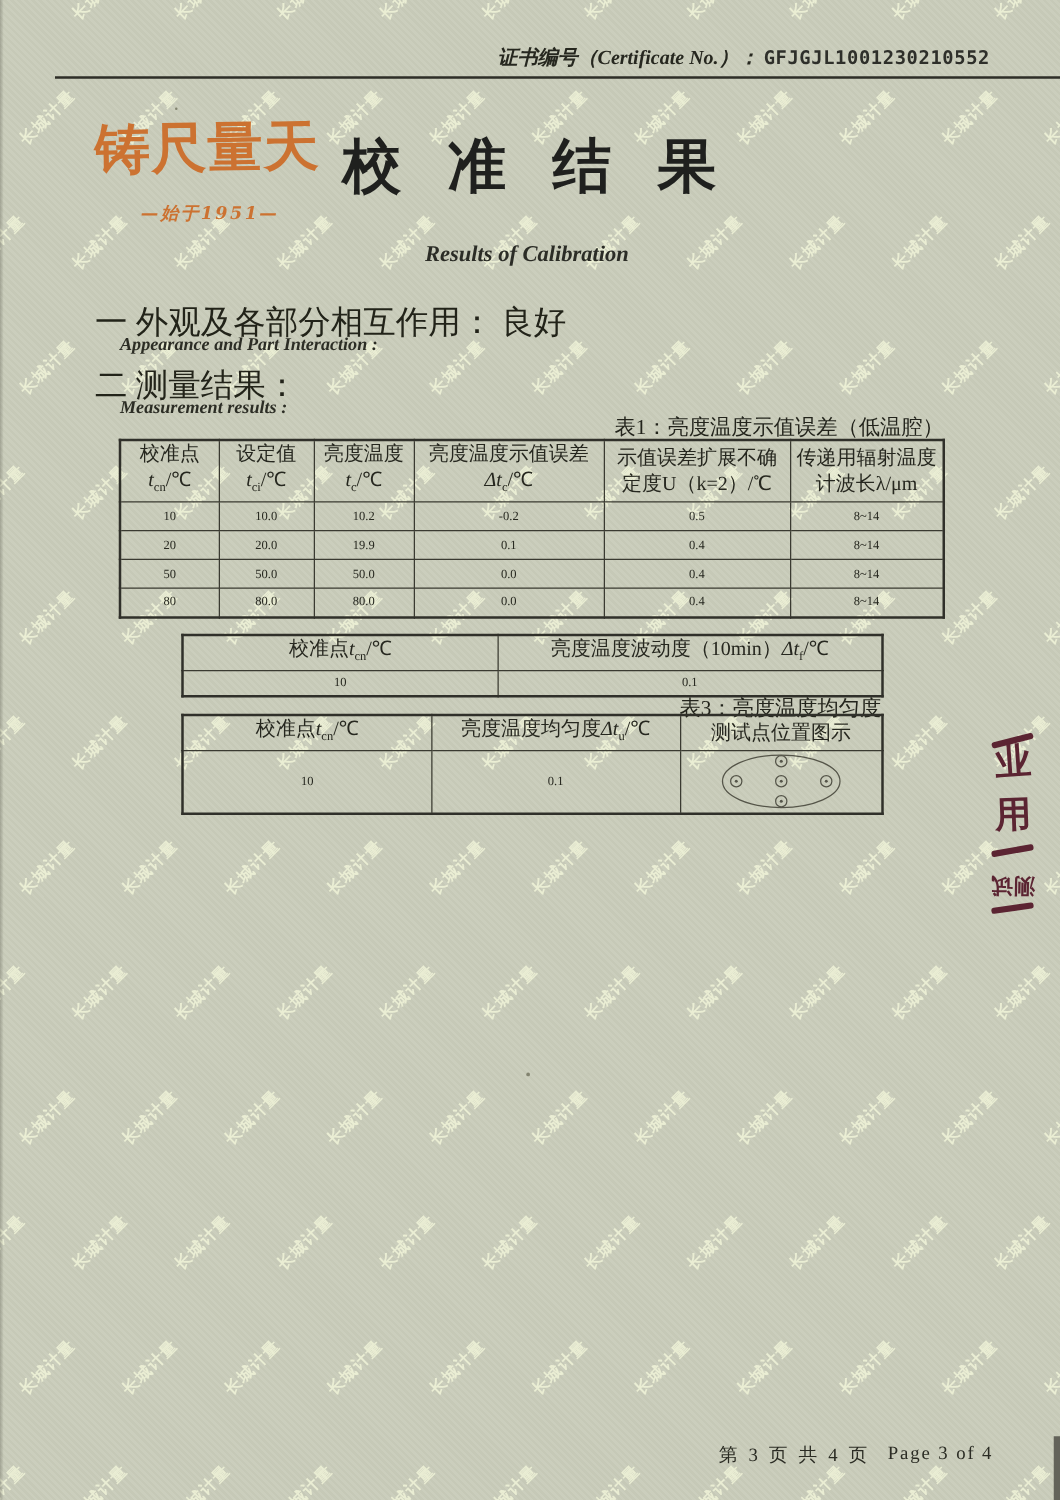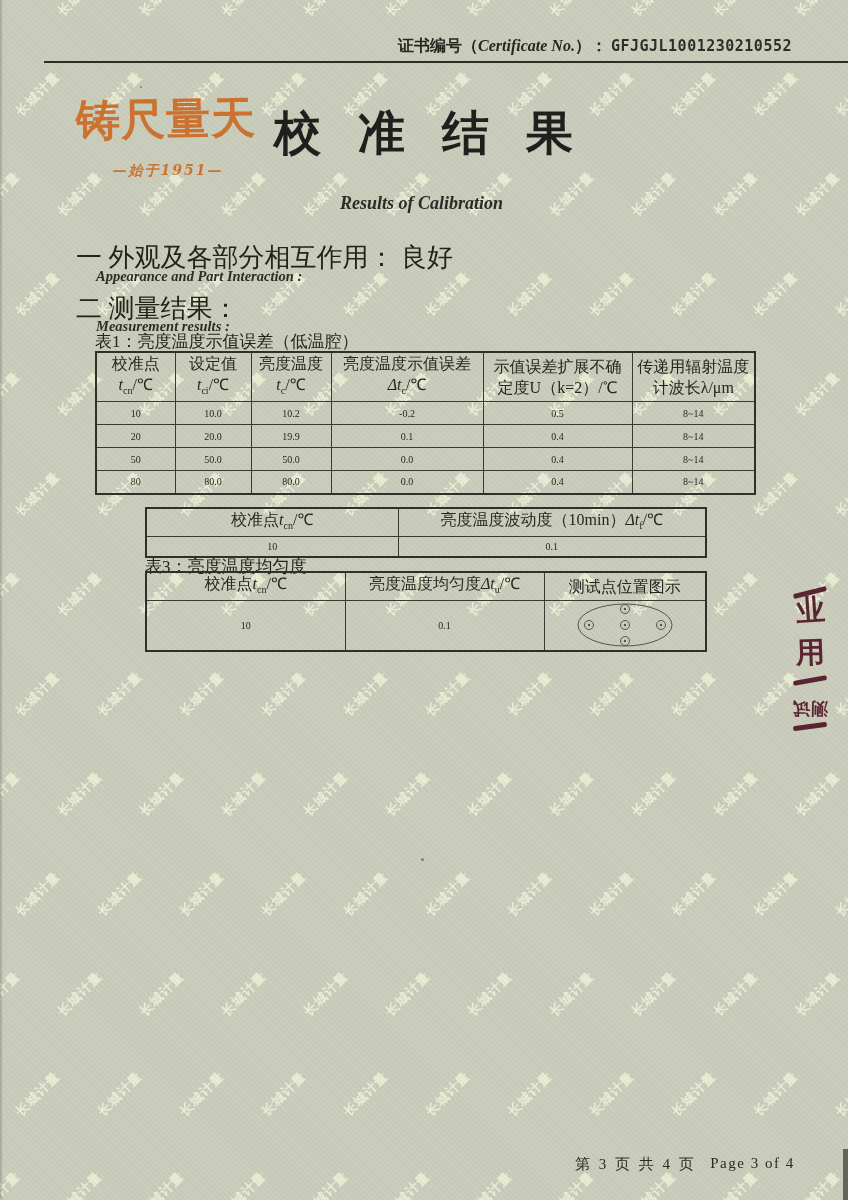--- a/index.html
+++ b/index.html
@@ -13,21 +13,21 @@
   }
   
   .wm-layer { position:absolute; inset:0; pointer-events:none; z-index:1; }
   .wm { position:absolute; font-family:"Liberation Sans", sans-serif; font-weight:bold;
         font-size:13px; letter-spacing:1px; color:rgba(240,243,216,0.85);
         transform:rotate(-45deg); white-space:nowrap; }
   .content { position:absolute; inset:0; z-index:2; }
 
   
   .cert-line { position:absolute; top:36px; right:56px; font-size:16px; white-space:nowrap; }
-  .cert-label { font-weight:bold; }
+  .cert-label { font-weight:bold;font-style:italic; }
   .cert-en { font-style:italic; font-weight:bold; font-family:"Liberation Serif", serif; }
   .cert-num { font-family:"DejaVu Sans Mono", monospace; font-size:15px; letter-spacing:0.5px; font-weight:bold; color:#2e2f2a; }
   .head-rule { position:absolute; top:61px; left:44px; width:804px; height:2px; background:#2e2e27; }
 
   .logo-main { position:absolute; left:76px; top:88px; width:185px;
     font-family:"DejaVu Serif", serif; font-weight:bold; font-size:44px; line-height:1.4;
     color:#cc7231; letter-spacing:1px; transform:rotate(-1deg); white-space:nowrap; }
   .logo-sub { position:absolute; left:98px; top:162px; width:140px; text-align:center;
     font-family:"DejaVu Serif", serif; font-weight:bold; font-style:italic; font-size:14px;
     color:#cc7231; letter-spacing:2px; white-space:nowrap; }
@@ -36,21 +36,21 @@
     font-family:"Liberation Sans", sans-serif; font-weight:bold; font-size:47px;
     letter-spacing:37px; color:#1f201e; white-space:nowrap;text-align:center; }
   .doc-subtitle { position:absolute; left:340px; top:193px;
     font-style:italic; font-weight:bold; font-size:18px; color:#2b2c26; }
 
   
   .sec-zh { position:absolute; left:76px; font-size:26px; color:#222319; white-space:nowrap; }
   .sec-en { position:absolute; left:96px; font-style:italic; font-weight:bold; font-size:14.5px; color:#2c2d25; white-space:nowrap; }
 
   
-  .tbl-title { position:absolute; text-align:left; font-size:17px; color:#23241c; white-space:nowrap; }
+  .tbl-title { position:absolute; text-align:right; font-size:17px; color:#23241c; white-space:nowrap; }
   table.cal { position:absolute; border-collapse:collapse; table-layout:fixed; background:transparent; }
   table.cal th, table.cal td {
     border:1.4px solid #3a3a31; text-align:center; vertical-align:middle;
     padding:0 2px; font-weight:normal; color:#26271f; overflow:hidden;
   }
   table.cal { border:2.2px solid #30302a; }
   .hl { font-size:16px; line-height:21px; white-space:nowrap; }
   td.val { font-size:10px; }
   i.vart { font-family:"Liberation Serif", serif; font-style:italic; }
   sub { font-size:10px; }

